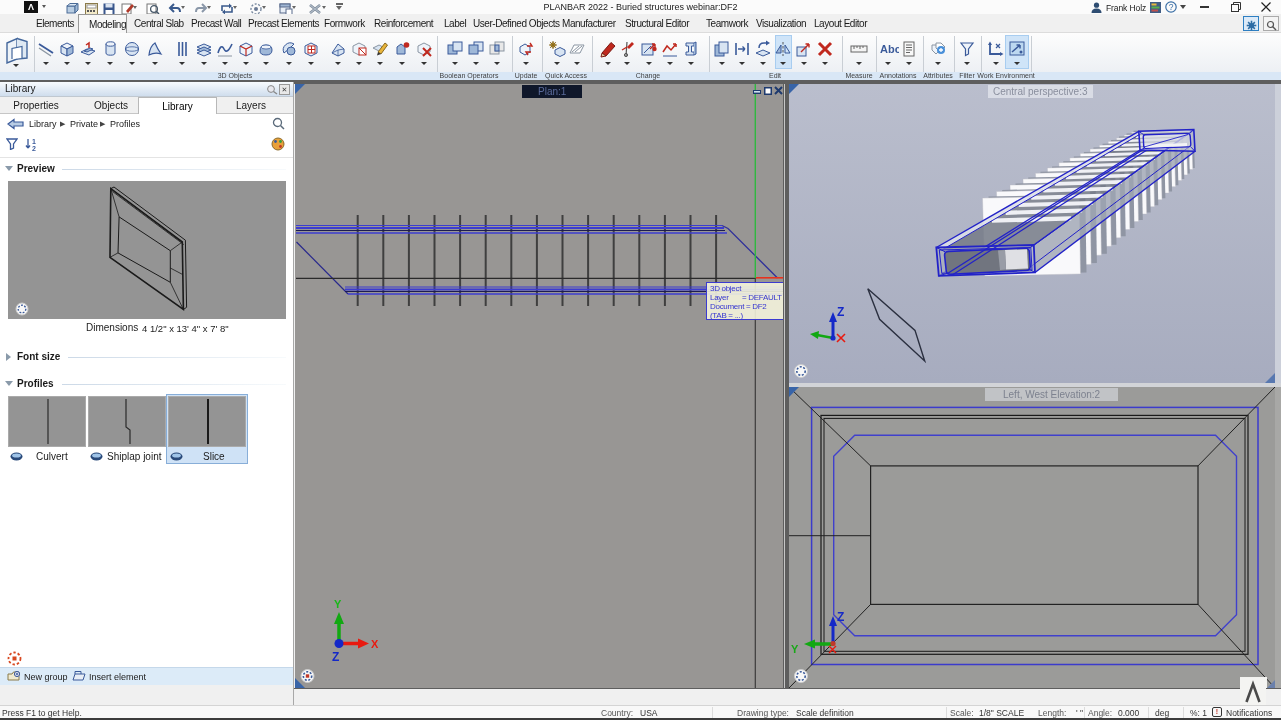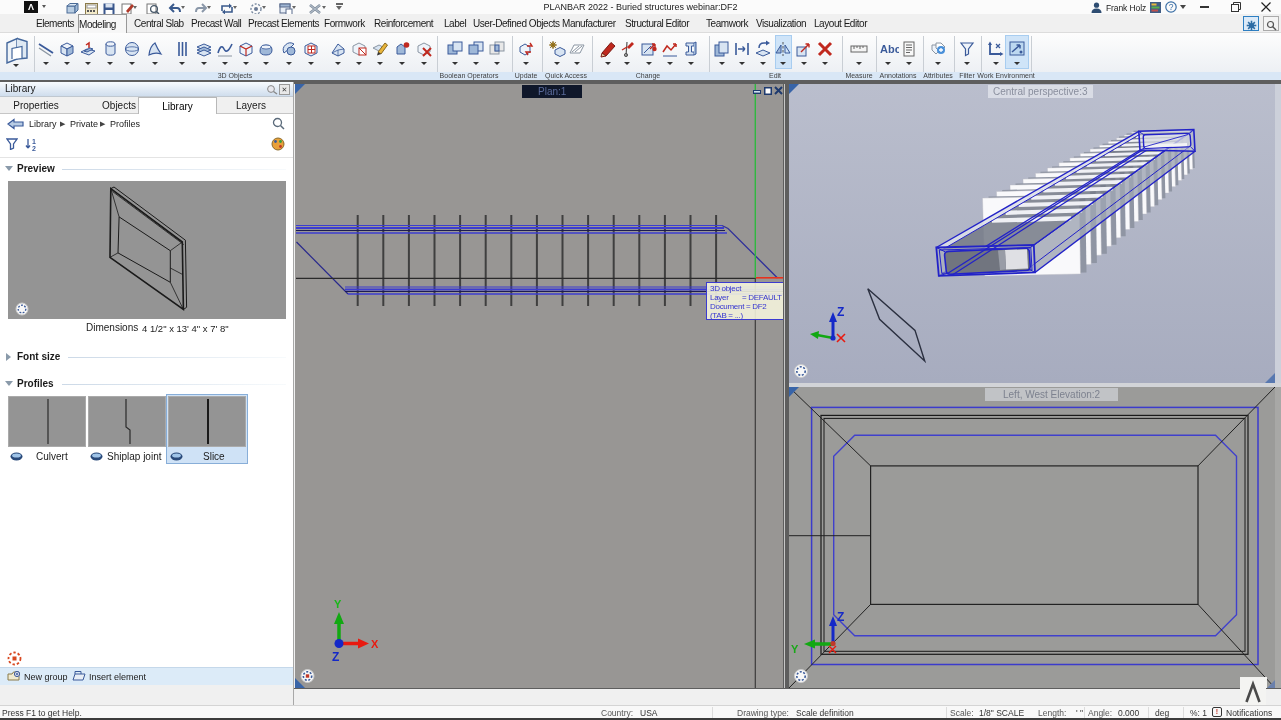--- a/index.html
+++ b/index.html
@@ -3,21 +3,21 @@
 <meta charset="utf-8">
 <style>
 * { margin:0; padding:0; box-sizing:border-box; }
 html,body { width:1281px; height:720px; overflow:hidden; font-family:"Liberation Sans", sans-serif; }
 #app { position:relative; width:1281px; height:720px; background:#f0f0f0; overflow:hidden; }
 .abs { position:absolute; }
 #titlebar { position:absolute; left:0; top:0; width:1281px; height:14px; background:#fbfbfb; }
 #titletext { position:absolute; left:0; right:0; top:2px; text-align:center; font-size:9px; color:#1a1a1a; }
 #menurow { position:absolute; left:0; top:14px; width:1281px; height:19px; background:#f0f0f0; border-bottom:1px solid #dcdcdc; }
 .menuitem { position:absolute; top:4px; font-size:10px; letter-spacing:-0.45px; color:#1a1a1a; white-space:nowrap; }
-#modtab { position:absolute; left:78px; top:0px; width:49px; height:20px; background:#f7f7f7; border:1px solid #989898; border-bottom:none; text-align:left; font-size:10px; letter-spacing:-0.45px; color:#1a1a1a; padding-top:4px; }
+#modtab { position:absolute; left:78px; top:0px; width:49px; height:20px; background:#f7f7f7; border:1px solid #989898; border-bottom:none; text-align:right; font-size:10px; letter-spacing:-0.45px; color:#1a1a1a; padding-top:4px; }
 #ribbon { position:absolute; left:0; top:33px; width:1281px; height:39px; background:linear-gradient(#fdfdfd,#edf0f4); }
 #grouplabels { position:absolute; left:0; top:72px; width:1281px; height:8px; background:#d9e7f6; }
 .glabel { position:absolute; top:0px; font-size:7px; line-height:8px; color:#3f3f3f; transform:translateX(-50%); white-space:nowrap; }
 .gsep { position:absolute; top:36px; width:1px; height:36px; background:#c9ced4; }
 .icw { position:absolute; top:40px; width:18px; height:18px; }
 #workspace { position:absolute; left:0; top:80px; width:1281px; height:609px; background:#5e5e5e; }
 #vp-plan { position:absolute; left:295px; top:4px; width:488px; height:604px; background:#989694; overflow:hidden; }
 #vp-persp { position:absolute; left:789px; top:4px; width:486px; height:299px; background:linear-gradient(#babecd,#a7acbf); overflow:hidden; }
 #vp-elev { position:absolute; left:789px; top:307px; width:486px; height:301px; background:#9b9b99; overflow:hidden; }
 #rstrip1 { position:absolute; left:1275px; top:4px; width:6px; height:299px; background:#ccd0da; }
@@ -624,21 +624,21 @@
     </div>
 <div id="library">
       <div id="libtitle">Library</div>
       <svg class="abs" style="left:266px;top:2px;" width="12" height="11">
         <circle cx="5" cy="5" r="3.4" fill="#e8e8ee" stroke="#888"></circle>
         <path d="M7.5 7.5 L11 10" stroke="#888" stroke-width="1.4"></path>
       </svg>
       <div class="abs" style="left:279px;top:2px;width:11px;height:11px;background:#e8e8e8;border:1px solid #999;font-size:7px;text-align:center;line-height:9px;color:#444;">✕</div>
       <div id="libtabs">
         <div class="ltab" style="left:36px;">Properties</div>
-        <div class="ltab" style="left:119px;">Objects</div>
+        <div class="ltab" style="left:111px;">Objects</div>
         <div class="ltab" style="left:251px;">Layers</div>
         <div id="ltab-lib">Library</div>
       </div>
       <div id="libbody">
         <svg class="abs" style="left:7px;top:4px;" width="17" height="12">
           <path d="M1 6 L7 1.5 L7 4 L16 4 L16 8 L7 8 L7 10.5 Z" fill="#b8cce4" stroke="#3a5a9a" stroke-width="1.2"></path>
         </svg>
         <div class="abs" style="left:29px;top:5px;font-size:9px;color:#222;">Library</div>
         <div class="abs" style="left:60px;top:6px;font-size:7px;color:#444;">▶</div>
         <div class="abs" style="left:70px;top:5px;font-size:9px;color:#222;">Private</div>

